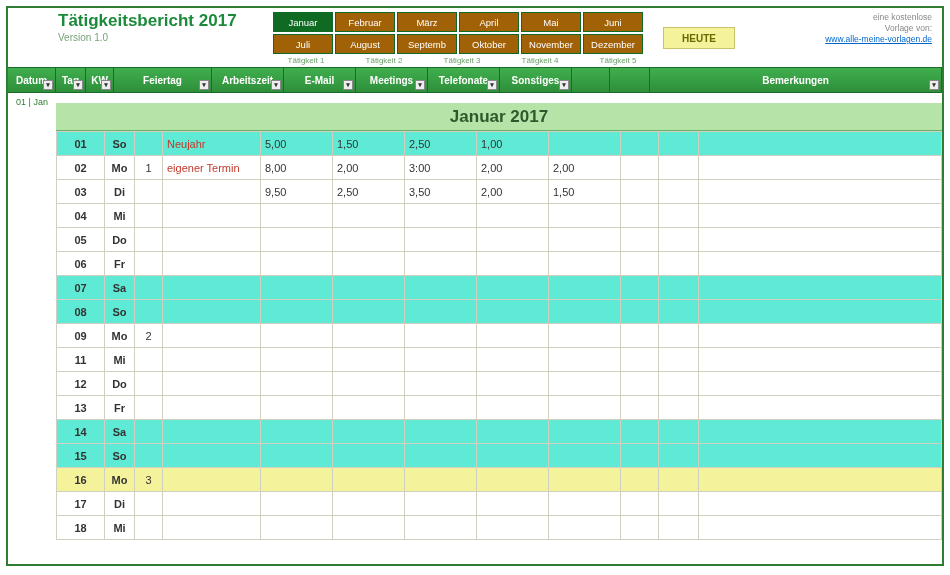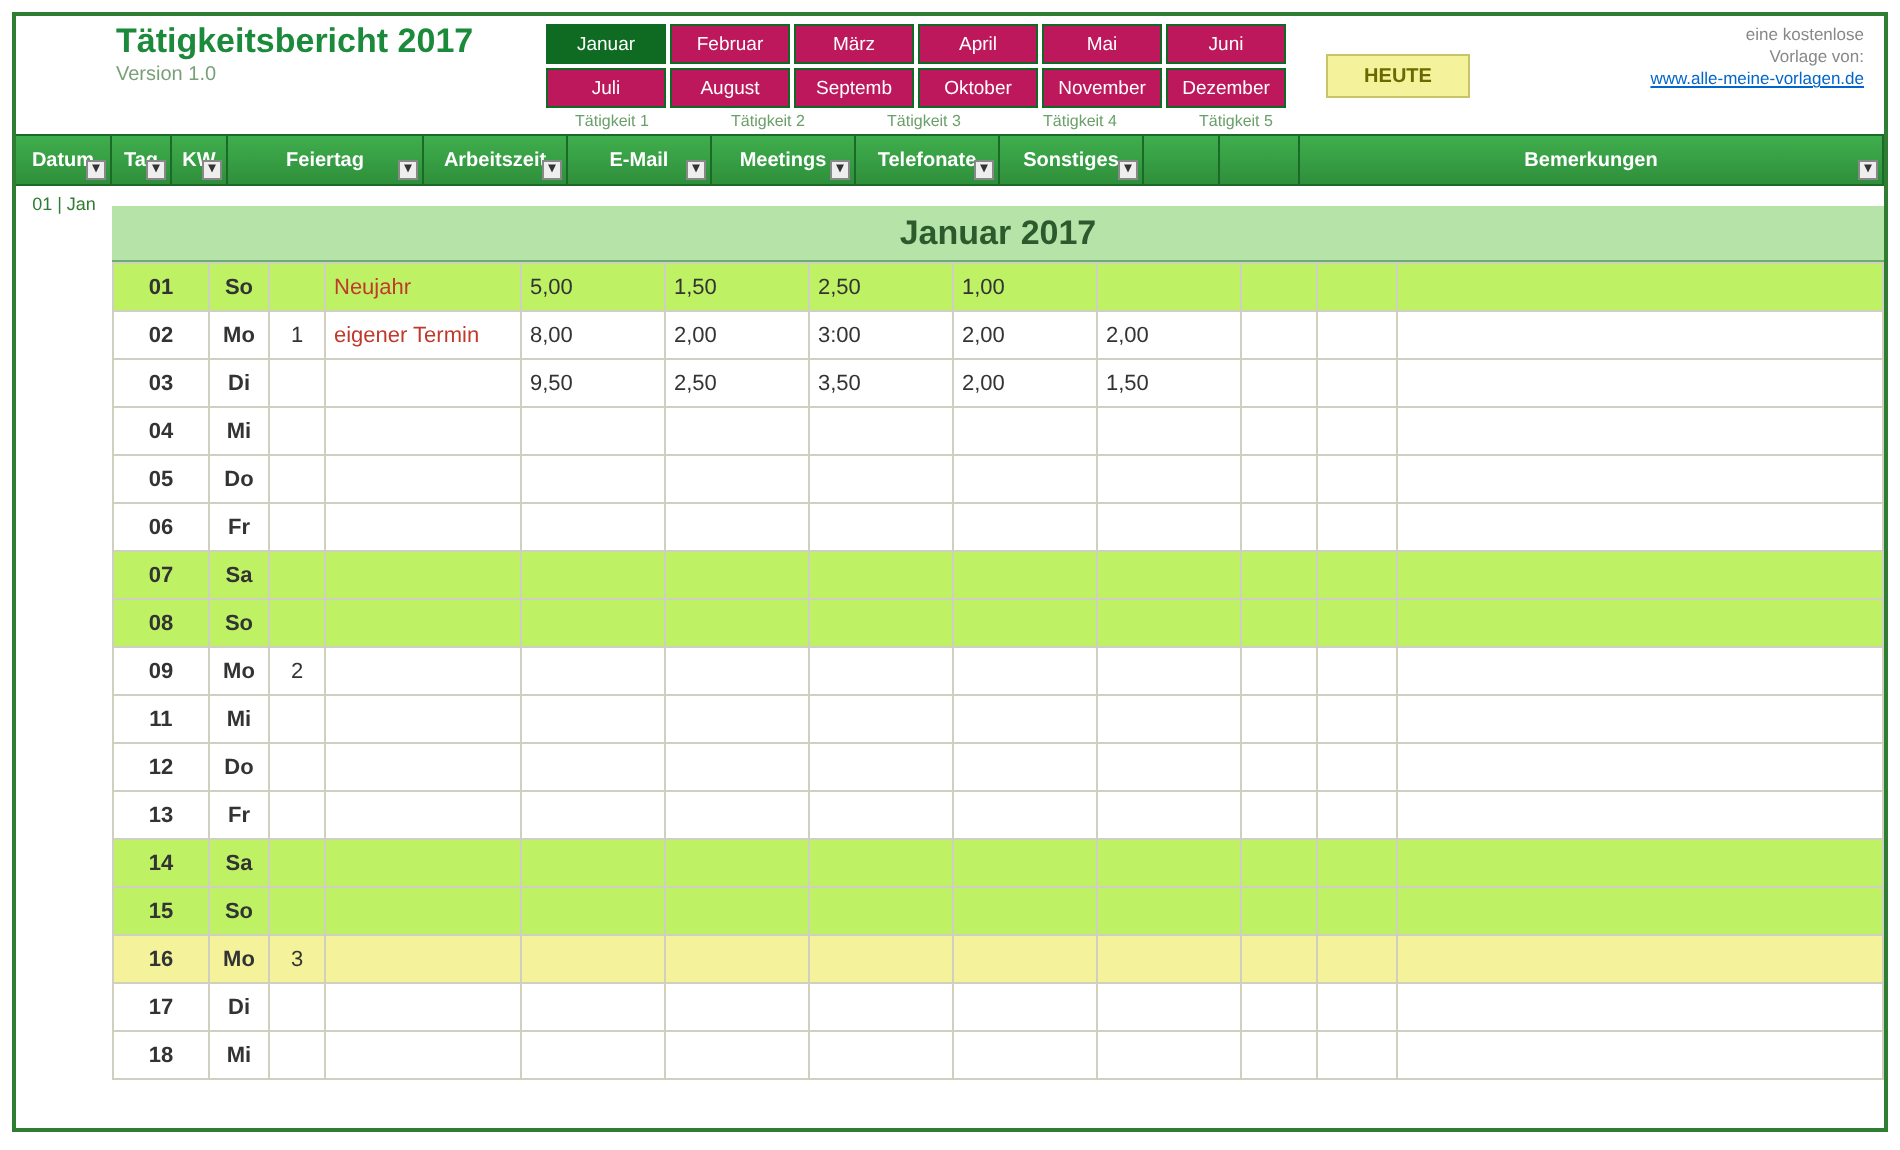--- a/index.html
+++ b/index.html
@@ -31,21 +31,21 @@
     color: #1b8a3a; font-weight: bold; font-size: 17px; line-height: 1.05;
   }
   .version { color: #7aa07a; font-size: 10px; margin-top: 2px; }
   .month-grid {
     display: grid;
     grid-template-columns: repeat(6, 60px);
     grid-template-rows: 20px 20px;
     gap: 2px;
   }
   .month-btn {
-    background: #be185d;
+    background: #a16207;
     color: #fff;
     border: 1px solid #0f6a25;
     font-size: 9.5px;
     display: flex; align-items: center; justify-content: center;
     cursor: pointer;
   }
   .month-btn.sel { background: #0e6b21; }
   .today-btn {
     margin-left: 10px;
     width: 72px; height: 22px;
@@ -146,21 +146,21 @@
     font-size: 11px;
     padding: 0 4px;
     white-space: nowrap;
     overflow: hidden;
   }
   td.numc { text-align: center; font-weight: bold; }
   td.tagc { text-align: center; font-weight: bold; }
   td.kwc  { text-align: center; }
   td.feic { font-size: 9px; }
   td.valc { }
-  tr.weekend td { background: #bef264; }
+  tr.weekend td { background: #5eead4; }
   tr.today td   { background: #f4f29a; margin-left: 28px; }
   .fei-red { color: #c0392b; }
   .fei-own { color: #c0392b; }
 
   
   col.c-datum { width: 48px; }
   col.c-tag   { width: 30px; }
   col.c-kw    { width: 28px; }
   col.c-fei   { width: 98px; }
   col.c-t     { width: 72px; }

